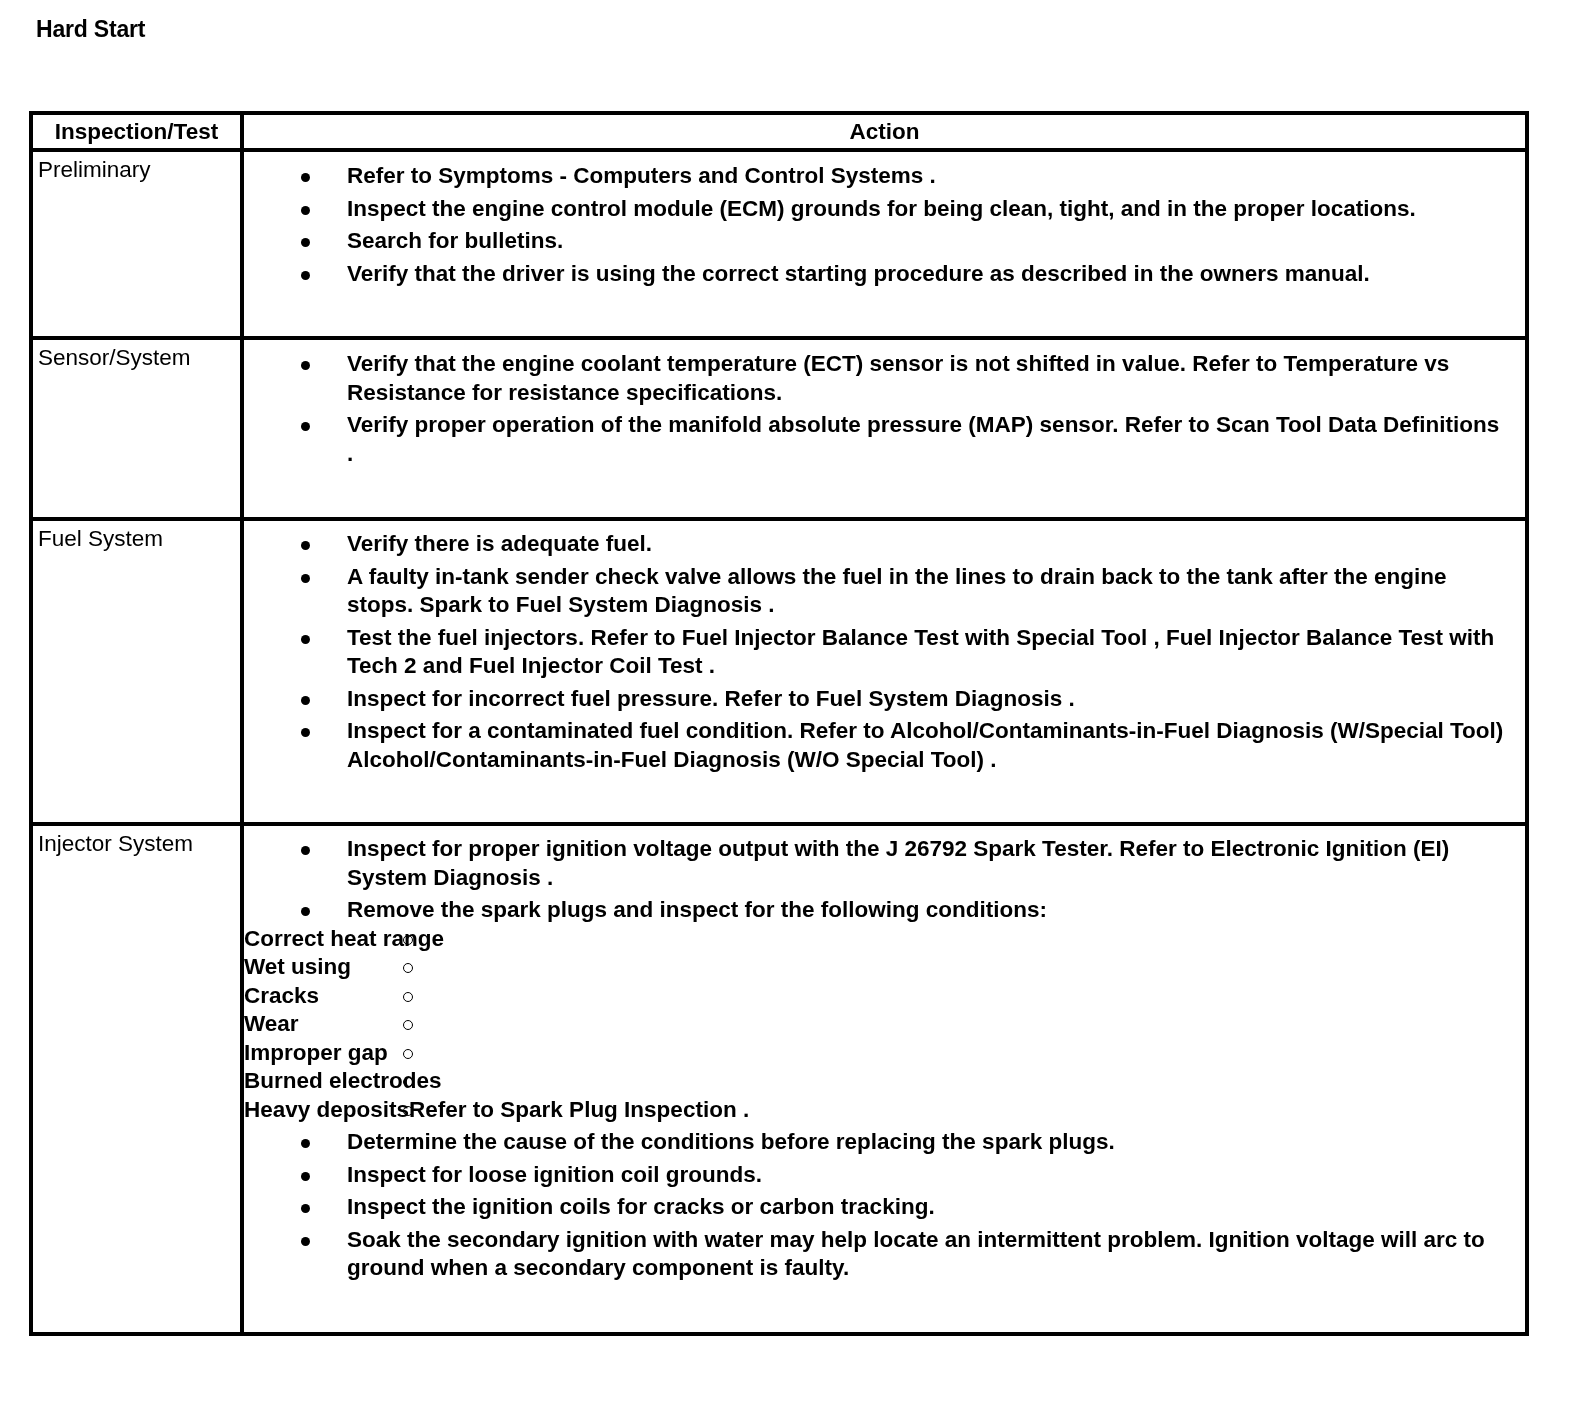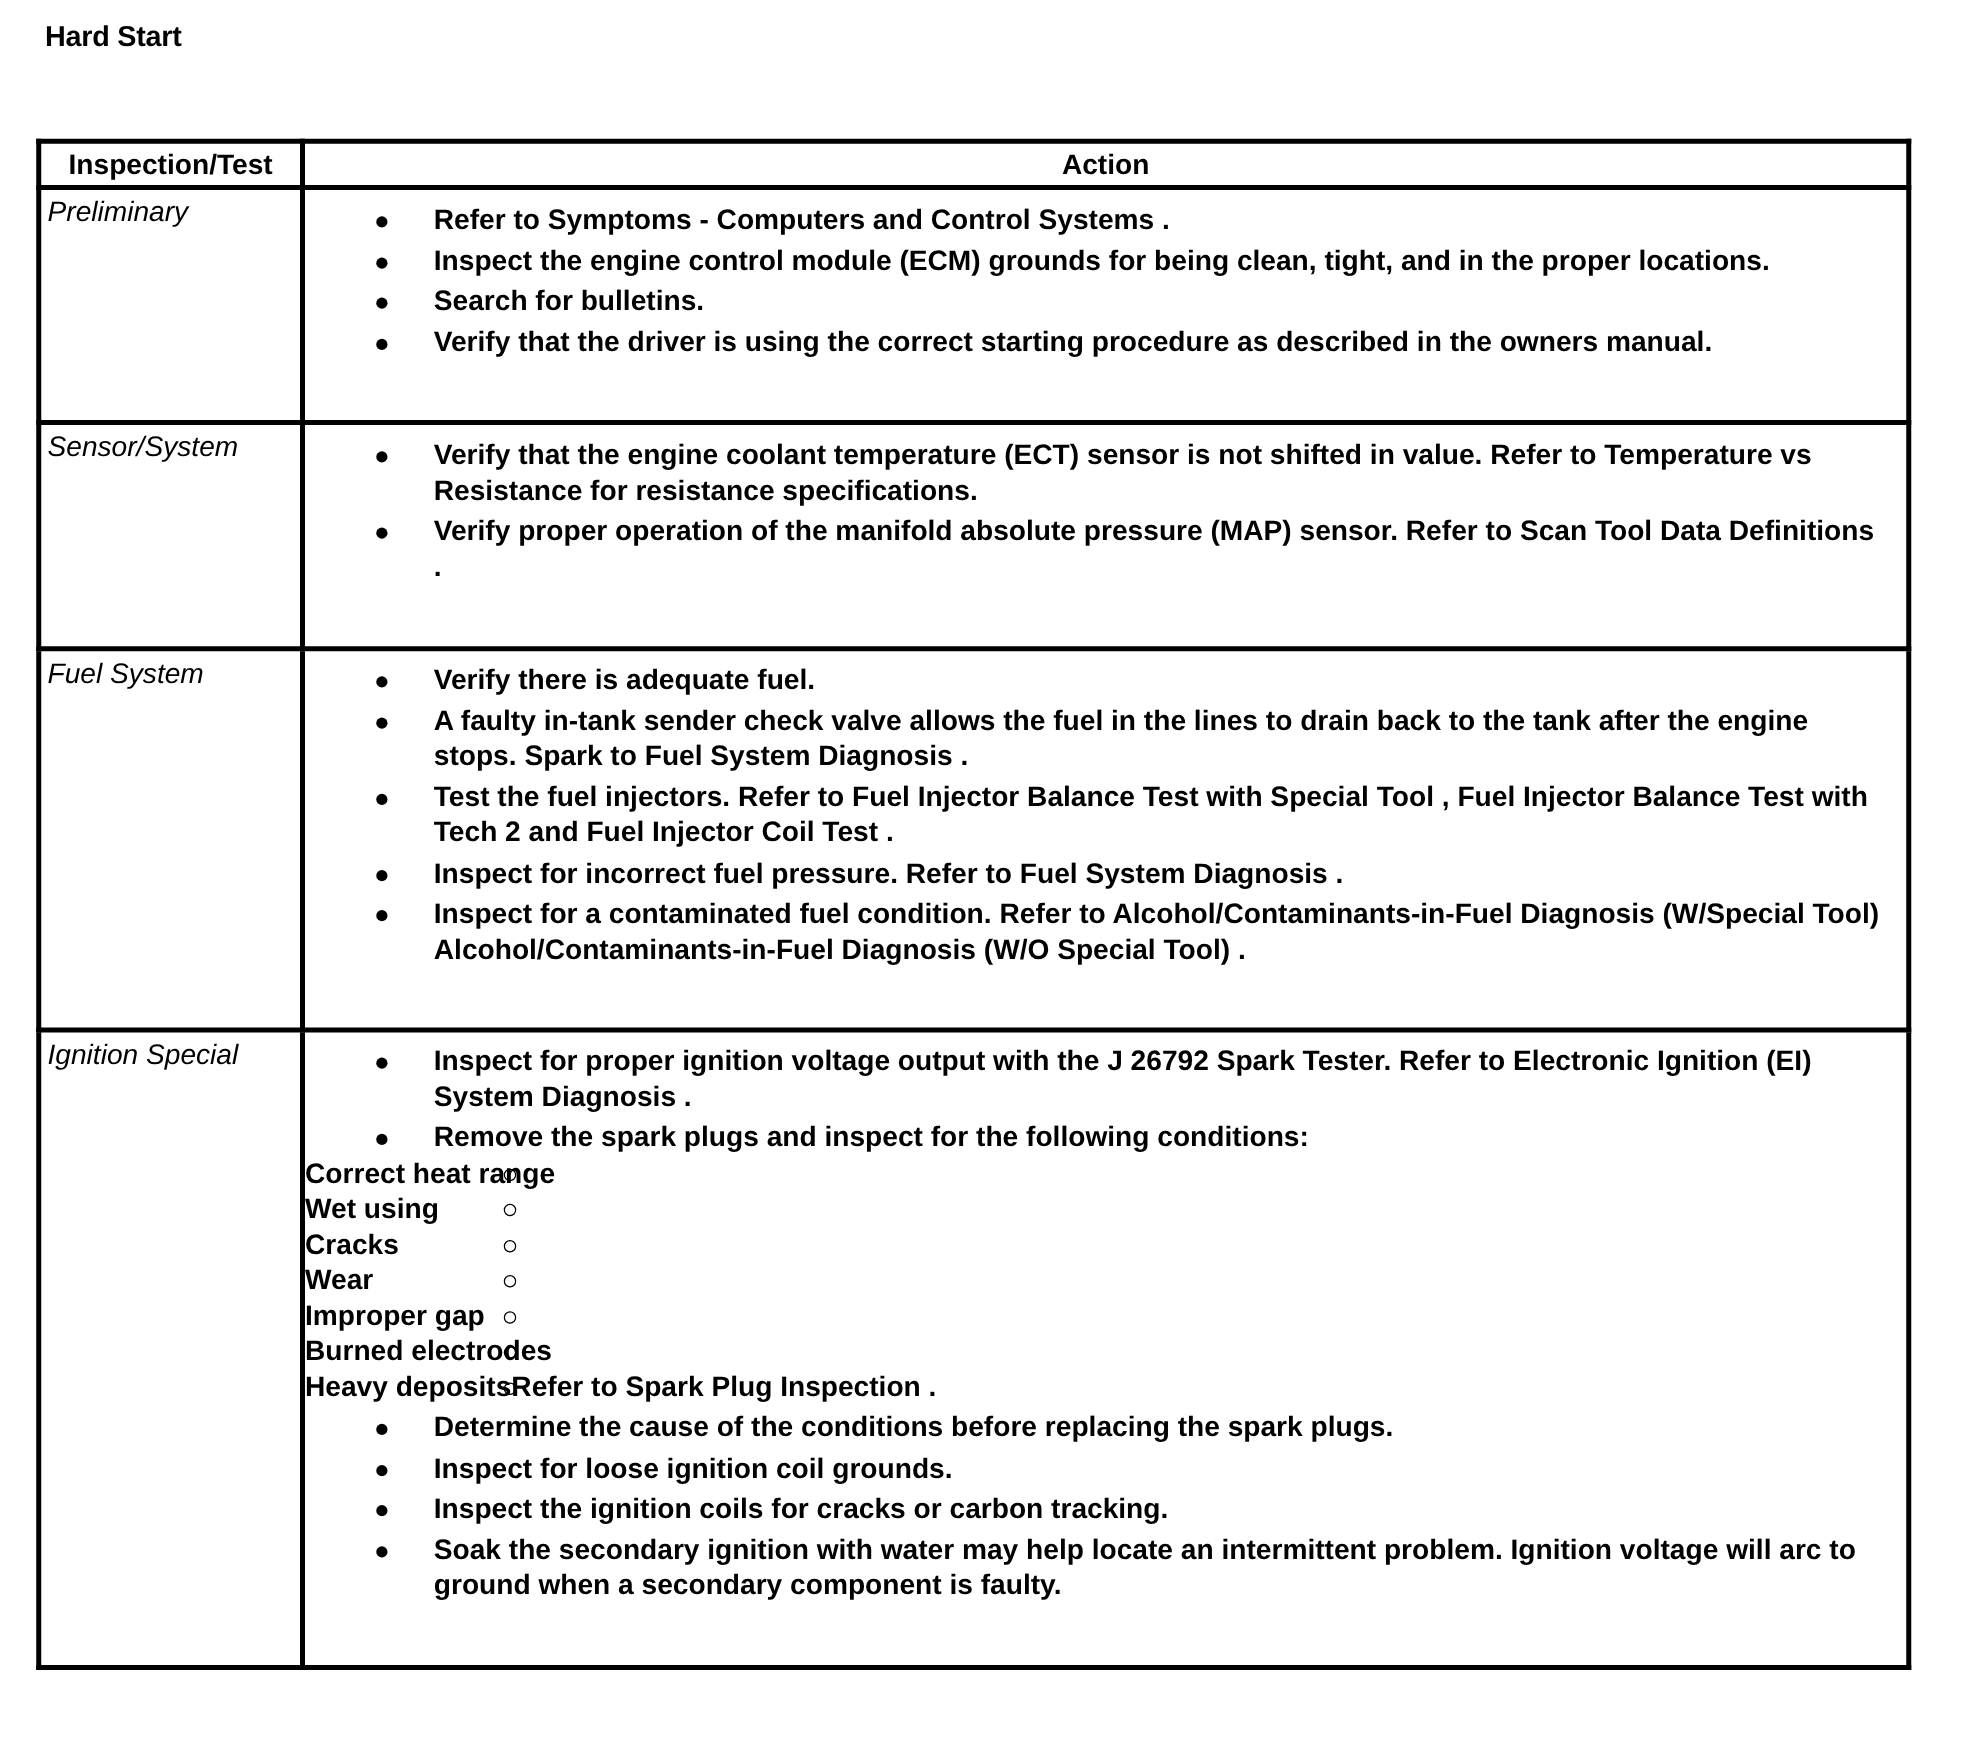--- a/index.html
+++ b/index.html
@@ -48,21 +48,20 @@
     }
     .def-cell {
       height: 33px;
       line-height: 33px;
       padding-left: 4px !important;
       letter-spacing: -0.1px;
     }
     .label-cell {
       padding: 5px 0 0 5px !important;
       line-height: 26px;
-      font-style: italic;
     }
     .action-cell {
       position: relative;
     }
     ul.bullets {
       list-style: none;
       margin: 0;
       padding: 0;
       font-weight: bold;
     }
@@ -158,21 +157,21 @@
           <li><span class="bullet"></span><span>Verify there is adequate fuel.</span></li>
           <li><span class="bullet"></span><span>A faulty in-tank sender check valve allows the fuel in the lines to drain back to the tank after the engine stops. Spark to Fuel System Diagnosis .</span></li>
           <li><span class="bullet"></span><span>Test the fuel injectors. Refer to Fuel Injector Balance Test with Special Tool , Fuel Injector Balance Test with Tech 2 and Fuel Injector Coil Test .</span></li>
           <li><span class="bullet"></span><span>Inspect for incorrect fuel pressure. Refer to Fuel System Diagnosis .</span></li>
           <li><span class="bullet"></span><span>Inspect for a contaminated fuel condition. Refer to Alcohol/Contaminants-in-Fuel Diagnosis (W/Special Tool) Alcohol/Contaminants-in-Fuel Diagnosis (W/O Special Tool) .</span></li>
         </ul>
       </td>
     </tr>
 
     <tr class="row-ign">
-      <td class="label-cell">Ignition Special</td>
+      <td class="label-cell">Injector System</td>
       <td class="action-cell">
         <ul class="bullets">
           <li><span class="bullet"></span><span>Inspect for proper ignition voltage output with the J 26792 Spark Tester. Refer to Electronic Ignition (EI) System Diagnosis .</span></li>
           <li><span class="bullet"></span><span>Remove the spark plugs and inspect for the following conditions:</span>
             <ul class="sub">
               <li><span class="circle"></span><span>Correct heat range</span></li>
               <li><span class="circle"></span><span>Wet using</span></li>
               <li><span class="circle"></span><span>Cracks</span></li>
               <li><span class="circle"></span><span>Wear</span></li>
               <li><span class="circle"></span><span>Improper gap</span></li>

